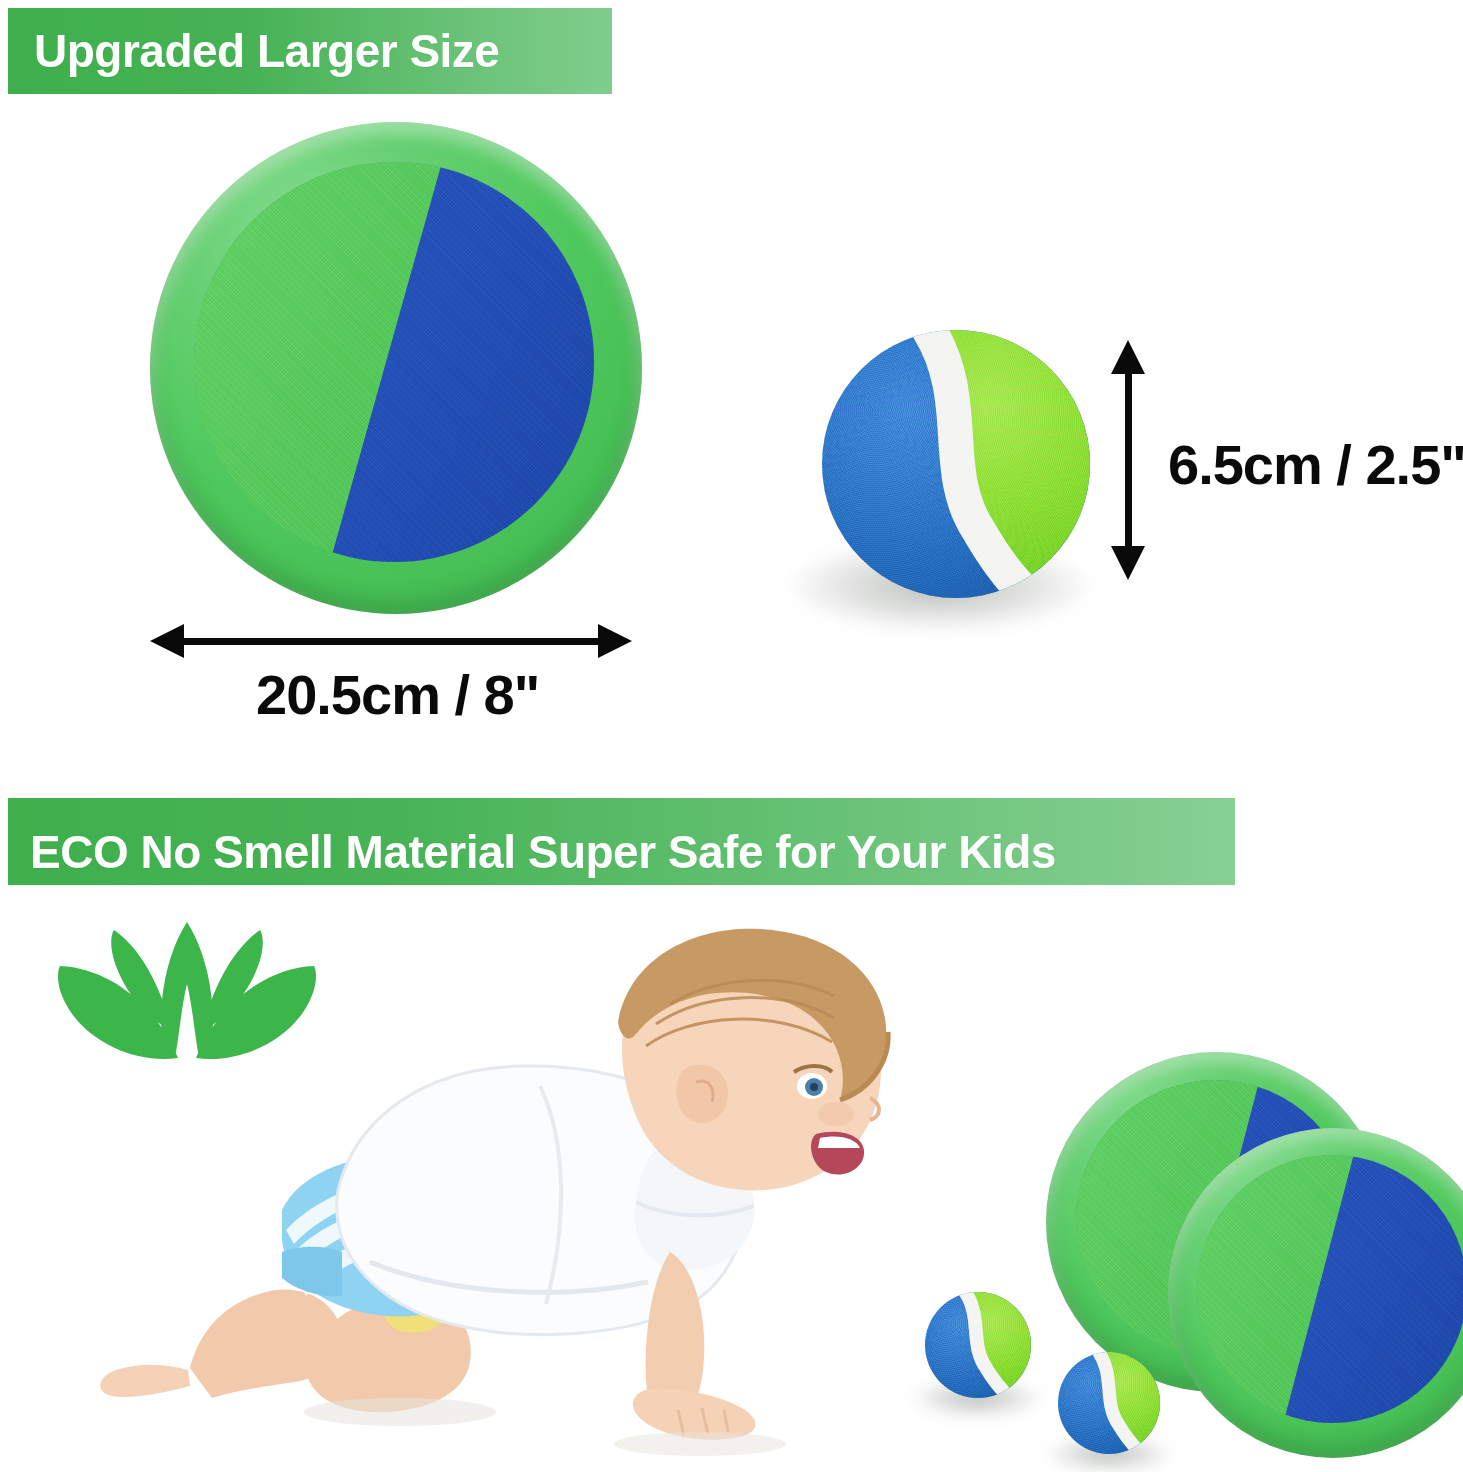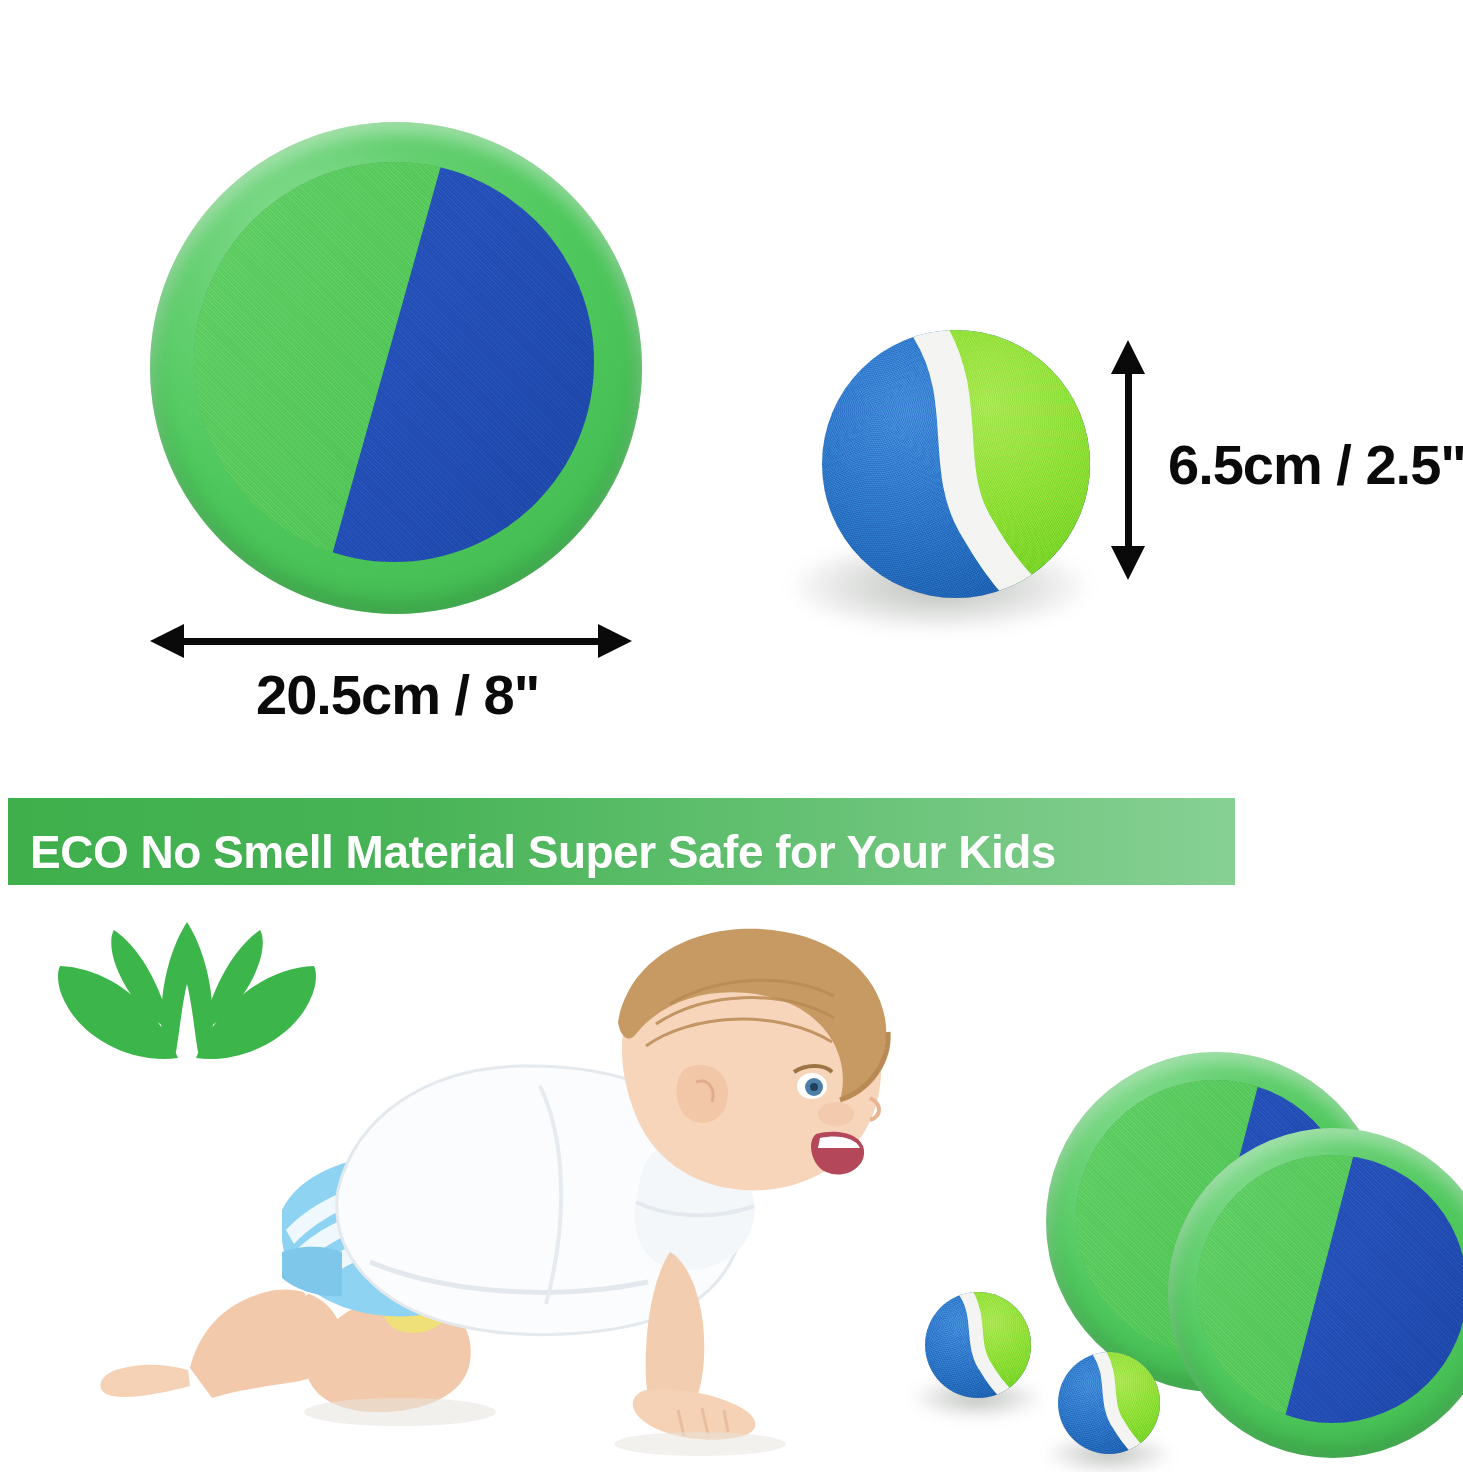--- a/index.html
+++ b/index.html
@@ -212,20 +212,23 @@
   #ball-small-1 { left: 925px; top: 1292px; width: 106px; height: 106px; }
   #ball-shadow-small-1 { left: 912px; top: 1378px; width: 130px; height: 40px; }
   #ball-small-2 { left: 1058px; top: 1352px; width: 102px; height: 102px; }
   #ball-shadow-small-2 { left: 1046px; top: 1435px; width: 126px; height: 38px; }
 </style>
 </head>
 <body>
 
 <div id="page">
 
+  <div class="banner" id="banner-top">
+    <span class="banner-text">Upgraded Larger Size</span>
+  </div>
 
   <div class="paddle" id="paddle-main">
     <div class="shadow"></div>
     <div class="rim"></div>
     <div class="face">
       <div class="green-half"></div>
       <div class="blue-half" style="clip-path: polygon(62% 0%, 100% 0%, 100% 100%, 34% 100%);"></div>
       <div class="weave"></div>
     </div>
   </div>

